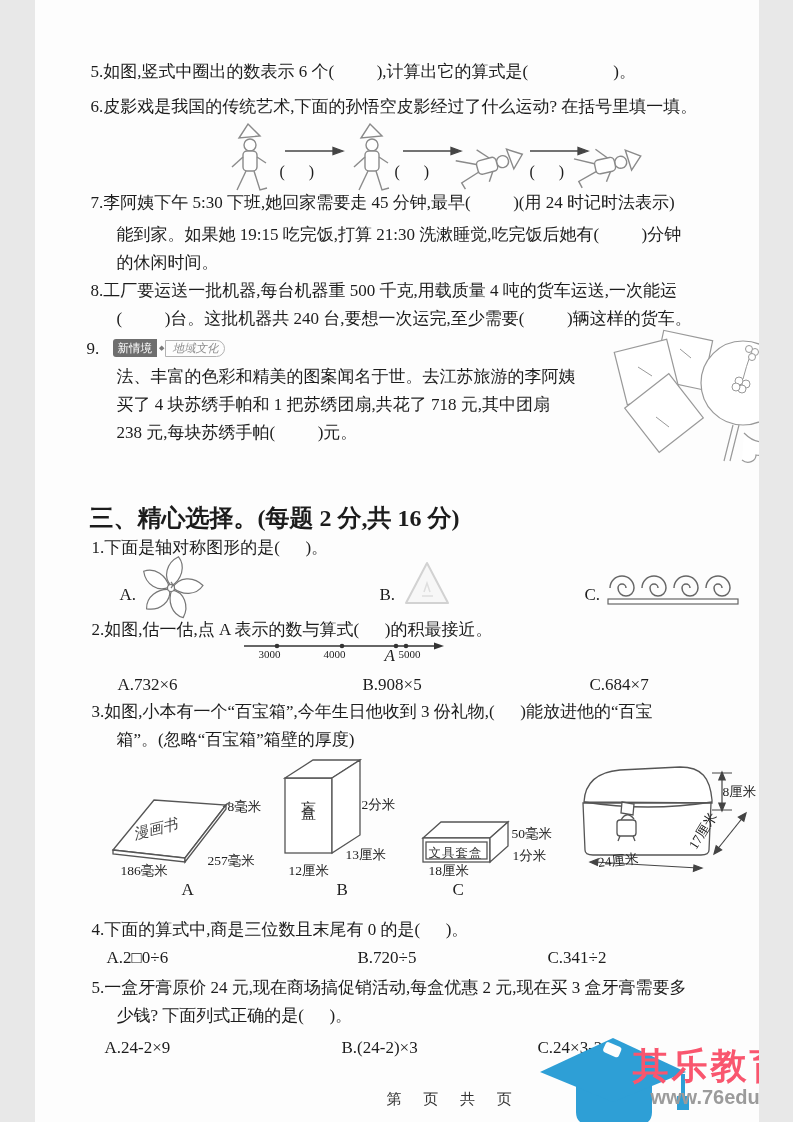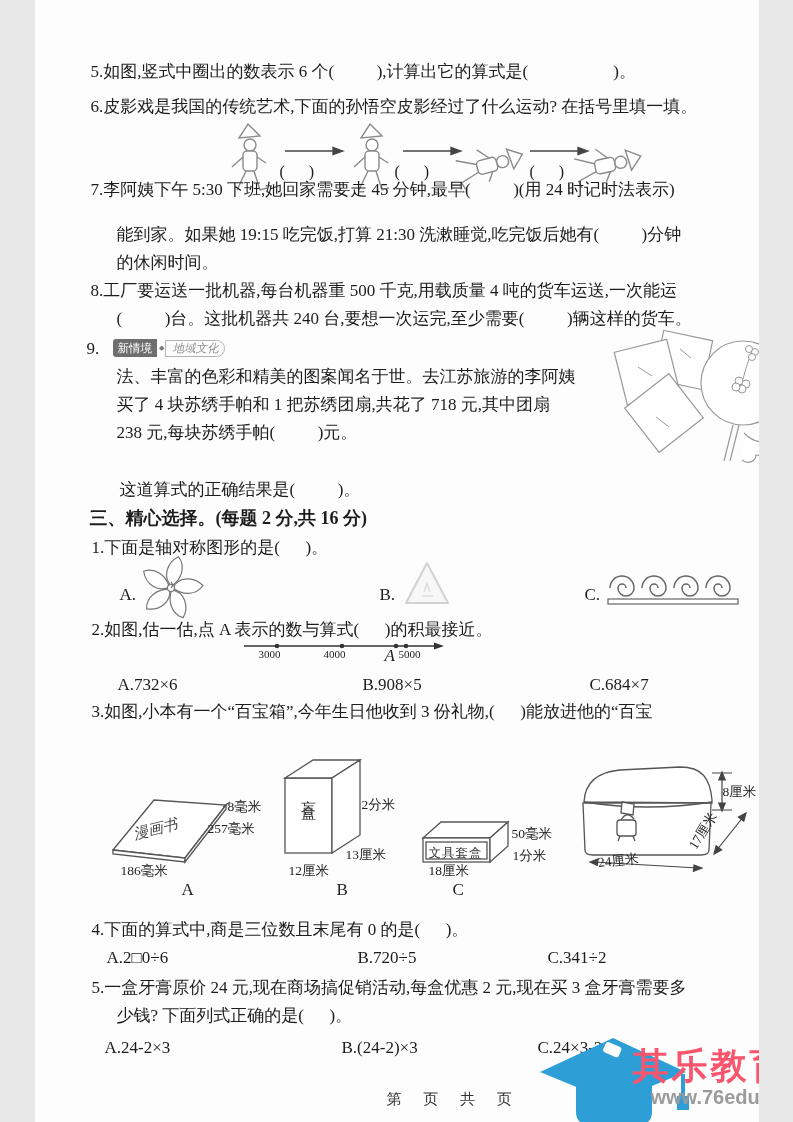--- a/index.html
+++ b/index.html
@@ -1,19 +1,19 @@
 <!DOCTYPE html>
 <html><head>
 <meta charset="utf-8">
 <style>
   html,body{margin:0;padding:0;background:#e8e8e8;}
   .page{position:relative;width:724px;height:1122px;background:#fdfdfd;overflow:hidden;
         font-family:"Liberation Serif","DejaVu Serif",serif;color:#1c1c1c;margin:0 auto;}
   .tl{position:absolute;font-size:17px;line-height:23px;white-space:pre;}
-  .sec{font-weight:700;font-size:18px;}
+  .sec{font-weight:700;font-size:24px;}
   .dim{position:absolute;font-size:13.5px;white-space:pre;color:#222;}
   .boxlab{position:absolute;font-size:17px;color:#222;}
   .ticklab{position:absolute;font-size:11px;color:#222;white-space:pre;}
   .vtext{position:absolute;writing-mode:vertical-rl;text-orientation:upright;
          font-size:15px;letter-spacing:5px;color:#333;}
   .badge{position:absolute;display:flex;align-items:center;height:18px;
          font-family:"Liberation Sans","DejaVu Sans",sans-serif;font-size:11.5px;}
   .badge-l{background:#6e6e6e;color:#fff;padding:2px 5px;border-radius:3px 0 0 3px;line-height:14px;}
   .badge-d{color:#7a7a7a;font-size:7px;margin:0 1px 0 2px;}
   .badge-r{color:#8e8e8e;border:1px solid #b2b2b2;padding:1px 6px;line-height:13px;
@@ -62,21 +62,21 @@
       <path d="M218,38 H268"></path>
         <polygon points="276,38 266,34.5 266,41.5"></polygon>
       <path d="M345,38 H395"></path>
         <polygon points="403,38 393,34.5 393,41.5"></polygon>
     </g>
   </svg>
   <div class="tl" style="left:245px;top:160px;font-size:16px">(      )</div>
   <div class="tl" style="left:360px;top:160px;font-size:16px">(      )</div>
   <div class="tl" style="left:495px;top:160px;font-size:16px">(      )</div>
 
-  <div class="tl" style="left:56px;top:178px">7.李阿姨下午 5:30 下班,她回家需要走 45 分钟,最早(          )(用 24 时记时法表示)</div>
+  <div class="tl" style="left:56px;top:191px">7.李阿姨下午 5:30 下班,她回家需要走 45 分钟,最早(          )(用 24 时记时法表示)</div>
   <div class="tl" style="left:82px;top:223px">能到家。如果她 19:15 吃完饭,打算 21:30 洗漱睡觉,吃完饭后她有(          )分钟</div>
   <div class="tl" style="left:82px;top:251px">的休闲时间。</div>
   <div class="tl" style="left:56px;top:279px">8.工厂要运送一批机器,每台机器重 500 千克,用载质量 4 吨的货车运送,一次能运</div>
   <div class="tl" style="left:82px;top:307px">(          )台。这批机器共 240 台,要想一次运完,至少需要(          )辆这样的货车。</div>
 
   <div class="tl" style="left:52px;top:337px">9.</div>
   <div class="badge" style="left:78px;top:339px">
     <span class="badge-l">新情境</span>
     <span class="badge-d">◆</span>
     <span class="badge-r">地域文化</span>
@@ -100,21 +100,20 @@
           <circle cx="137" cy="19" r="3.5"></circle>
           <circle cx="134" cy="24" r="3.5"></circle>
         <circle cx="121" cy="48" r="4"></circle>
           <circle cx="128" cy="51" r="4"></circle>
           <circle cx="124" cy="56" r="4"></circle>
           <circle cx="118" cy="54" r="4"></circle>
       </g>
     </g>
   </svg>
 
-  <div class="tl" style="left:85px;top:478px">这道算式的正确结果是(          )。</div>
 
   <div class="tl sec" style="left:55px;top:507px">三、精心选择。(每题 2 分,共 16 分)</div>
 
   <div class="tl" style="left:57px;top:536px">1.下面是轴对称图形的是(      )。</div>
   <div class="tl" style="left:85px;top:583px">A.</div>
   <div class="tl" style="left:345px;top:583px">B.</div>
   <div class="tl" style="left:550px;top:583px">C.</div>
 
   <svg style="left:104px;top:552px" width="64" height="68" viewBox="0 0 64 68">
     <defs>
@@ -160,20 +159,21 @@
   </svg>
   <div class="ticklab" style="left:224px;top:648px">3000</div>
   <div class="ticklab" style="left:289px;top:648px">4000</div>
   <div class="ticklab" style="left:350px;top:646px;font-style:italic;font-size:17px">A</div>
   <div class="ticklab" style="left:364px;top:648px">5000</div>
   <div class="tl" style="left:83px;top:673px">A.732×6</div>
   <div class="tl" style="left:328px;top:673px">B.908×5</div>
   <div class="tl" style="left:555px;top:673px">C.684×7</div>
 
   <div class="tl" style="left:57px;top:700px">3.如图,小本有一个“百宝箱”,今年生日他收到 3 份礼物,(      )能放进他的“百宝</div>
+  <div class="tl" style="left:82px;top:728px">箱”。(忽略“百宝箱”箱壁的厚度)</div>
 
   <svg style="left:55px;top:750px" width="710" height="152" viewBox="0 0 710 152">
 
     <g>
       <polygon class="ln" points="23,100 64,50 136,55 95,108"></polygon>
       <path class="ln" d="M23,100 L95,108 L95,112 L23,104 Z"></path>
       <path class="ln" d="M95,108 L136,55 L136,59 L95,112 Z"></path>
       <path class="ln2" d="M133,57 L140,52"></path>
     </g>
 
@@ -210,21 +210,21 @@
           <polygon points="612,118 604,115 603.4,121.4"></polygon>
         <path d="M626,101 L654,66" fill="none"></path>
         <polygon points="624,104 626.2,95.8 631.6,99.9"></polygon>
           <polygon points="656,63 653.8,71.2 648.4,67.1"></polygon>
       </g>
     </g>
   </svg>
 
   <div class="booktitle" style="left:98px;top:820px">漫画书</div>
   <div class="dim" style="left:193px;top:798px">8毫米</div>
-  <div class="dim" style="left:173px;top:820px">257毫米</div>
+  <div class="dim" style="left:173px;top:852px">257毫米</div>
   <div class="dim" style="left:86px;top:862px">186毫米</div>
   <div class="boxlab" style="left:147px;top:880px">A</div>
 
   <div class="vtext" style="left:264px;top:788px">盲盒</div>
   <div class="dim" style="left:327px;top:796px">2分米</div>
   <div class="dim" style="left:311px;top:846px">13厘米</div>
   <div class="dim" style="left:254px;top:862px">12厘米</div>
   <div class="boxlab" style="left:302px;top:880px">B</div>
 
   <div class="stat-title" style="left:394px;top:845px">文具套盒</div>
@@ -237,21 +237,21 @@
   <div class="dim rot24" style="left:563px;top:852px">24厘米</div>
   <div class="dim rot17" style="left:648px;top:822px">17厘米</div>
 
   <div class="tl" style="left:57px;top:918px">4.下面的算式中,商是三位数且末尾有 0 的是(      )。</div>
   <div class="tl" style="left:72px;top:946px">A.2□0÷6</div>
   <div class="tl" style="left:323px;top:946px">B.720÷5</div>
   <div class="tl" style="left:513px;top:946px">C.341÷2</div>
 
   <div class="tl" style="left:57px;top:976px">5.一盒牙膏原价 24 元,现在商场搞促销活动,每盒优惠 2 元,现在买 3 盒牙膏需要多</div>
   <div class="tl" style="left:82px;top:1004px">少钱? 下面列式正确的是(      )。</div>
-  <div class="tl" style="left:70px;top:1036px">A.24-2×3</div>
+  <div class="tl" style="left:70px;top:1036px">A.24-2×9</div>
   <div class="tl" style="left:307px;top:1036px">B.(24-2)×3</div>
   <div class="tl" style="left:503px;top:1036px">C.24×3-2</div>
 
   <div class="footer" style="left:352px;top:1090px">第 页 共 页</div>
 
   <div class="logo">
     <svg style="left:0;top:0" width="152" height="90" viewBox="0 0 152 90">
       <path d="M36,50 h76 v26 q0,13 -15,13 h-46 q-15,0 -15,-13 Z" fill="#2e9fd6"></path>
       <polygon points="73,2 146,36 73,66 0,36" fill="#2e9fd6"></polygon>
       <rect x="64" y="8" width="17" height="11" rx="3" fill="#fdfdfd" transform="rotate(24 72 13)"></rect>

